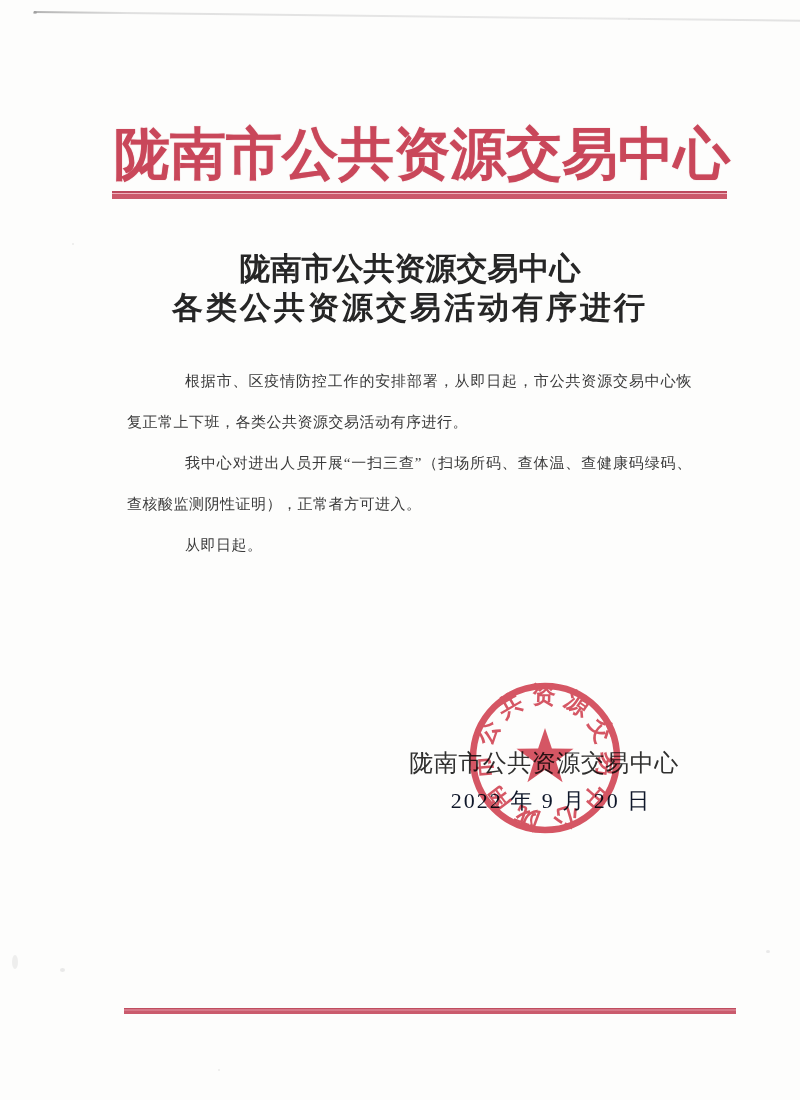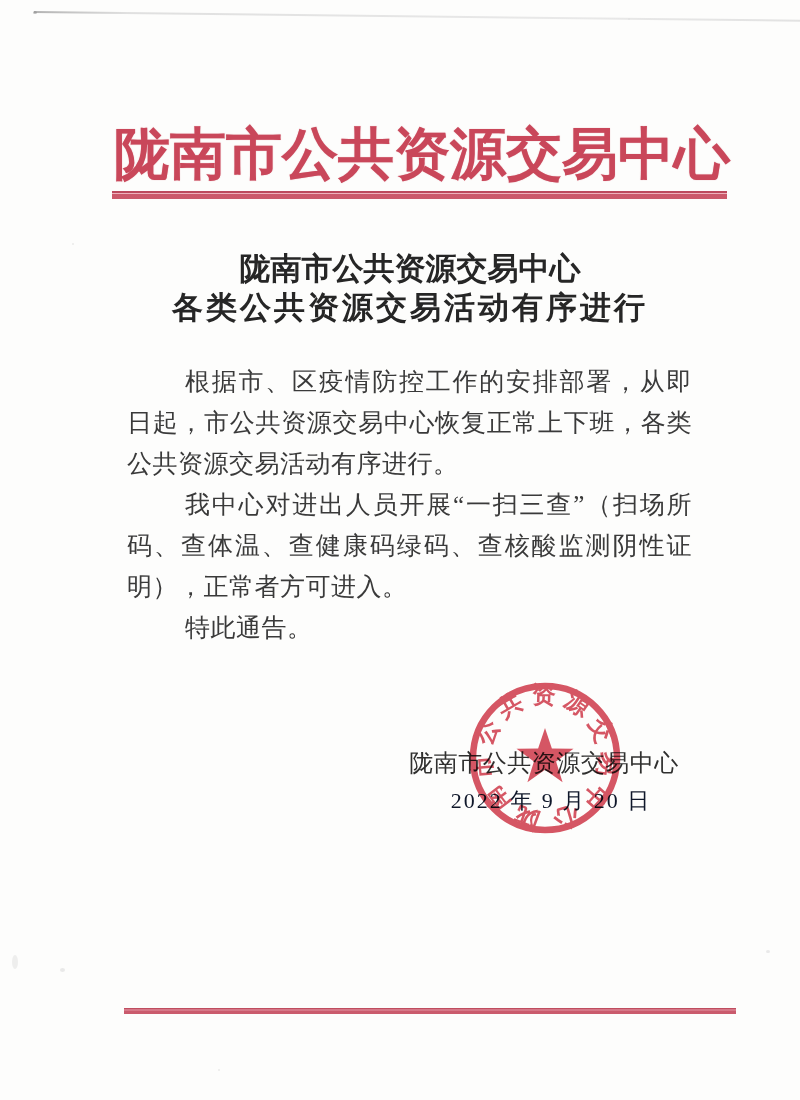--- a/index.html
+++ b/index.html
@@ -43,21 +43,21 @@
     top: 249px; left: 410px; transform: translateX(-50%);
     text-align: center; color: #262626;
     font-weight: bold; font-size: 31px; line-height: 39px;
     white-space: nowrap;
   }
   .doc-title .l2 { letter-spacing: 3px; }
 
   
   .body-text {
     top: 361px; left: 127px; width: 565px;
-    font-size: 25px; line-height: 41px; letter-spacing: .5px;
+    font-size: 15px; line-height: 41px; letter-spacing: .5px;
     color: #3a3a3a;
     text-align: justify;
   }
   .body-text p { margin: 0; text-indent: 58px; }
 
   
   .sig-org {
     top: 747px; left: 544px; transform: translateX(-50%);
     font-size: 24px; letter-spacing: .5px; color: #30302f; white-space: nowrap;
   }
@@ -103,21 +103,21 @@
 <div class="abs masthead-rule"></div>
 
 <div class="abs doc-title">
   <div class="l1">陇南市公共资源交易中心</div>
   <div class="l2">各类公共资源交易活动有序进行</div>
 </div>
 
 <div class="abs body-text">
   <p>根据市、区疫情防控工作的安排部署，从即日起，市公共资源交易中心恢复正常上下班，各类公共资源交易活动有序进行。</p>
   <p>我中心对进出人员开展“一扫三查”（扫场所码、查体温、查健康码绿码、查核酸监测阴性证明），正常者方可进入。</p>
-  <p>特此通告。</p>
+  <p>从即日起。</p>
 </div>
 
 <div class="abs sig-org">陇南市公共资源交易中心</div>
 <div class="abs sig-date">2022 年 9 月 20 日</div>
 
 <svg class="abs seal" viewBox="0 0 157 157">
   <circle cx="78" cy="78" r="72" fill="none" stroke="#d2404f" stroke-width="6.5"></circle>
   <polygon fill="#d2404f" points="78,48 71.1,68.5 49.5,68.7 66.9,81.6 60.4,102.3 78,89.7 95.6,102.3 89.1,81.6 106.5,68.7 84.9,68.5"></polygon>
   <defs>
     <path id="seal-text-circle" d="M 78,133 A 55,55 0 1,1 78,23 A 55,55 0 1,1 78,133" fill="none"></path>

